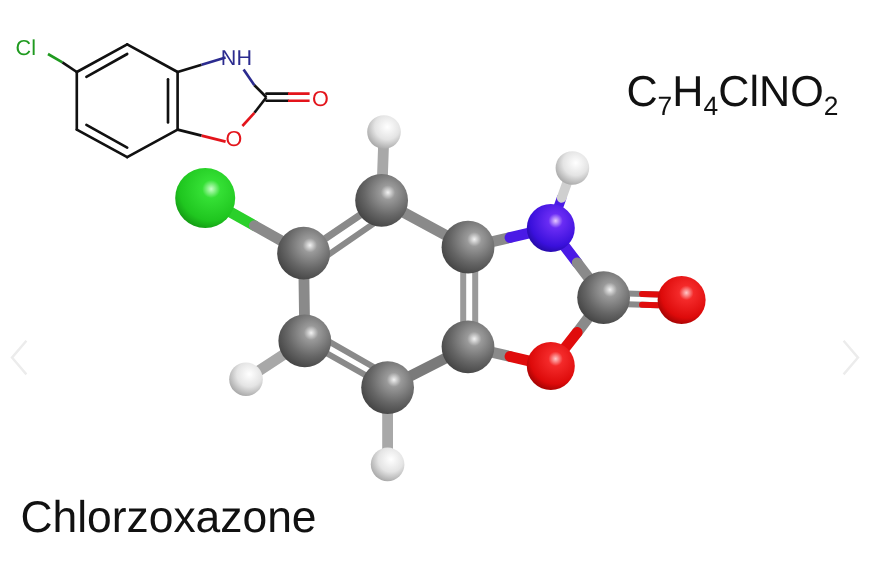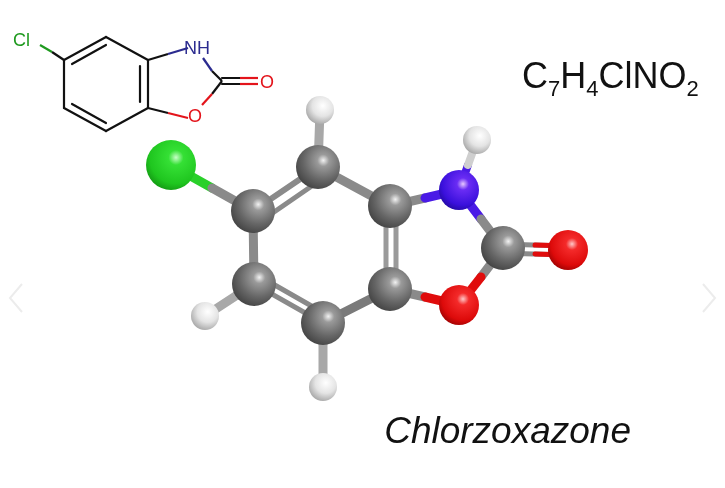--- a/index.html
+++ b/index.html
@@ -1,21 +1,21 @@
 <!DOCTYPE html>
 <html><head>
   <meta charset="utf-8">
   <style>
     html, body { margin: 0; padding: 0; background: #ffffff; }
     body { width: 725px; height: 488px; position: relative; overflow: hidden; font-family: "Liberation Sans", sans-serif; }
     .stage { position: absolute; left: 0; top: 12px; width: 725px; height: 488px; }
     svg { position: absolute; left: 0; top: 0; }
     .formula { position: absolute; left: 474px; top: 46px; font-size: 36px; color: #111; letter-spacing: 0px; line-height: 1; white-space: nowrap; margin-left: 48px; }
     .formula sub { font-size: 22px; vertical-align: -8px; line-height: 0; }
-    .name { position: absolute; left: 0; width: 614px; top: 398px; text-align: right; font-size: 37px; color: #111; font-style: italic; }
+    .name { position: absolute; left: 0; width: 614px; top: 398px; text-align: left; font-size: 37px; color: #111; }
     .name span { position: relative; left: 17px; }
     .nav { position: absolute; top: 264px; width: 22px; height: 44px; cursor: pointer; }
     .nav.left { left: 4px; }
     .nav.right { right: 4px; }
   </style>
 </head>
 <body>
 
 <div class="stage">
 

